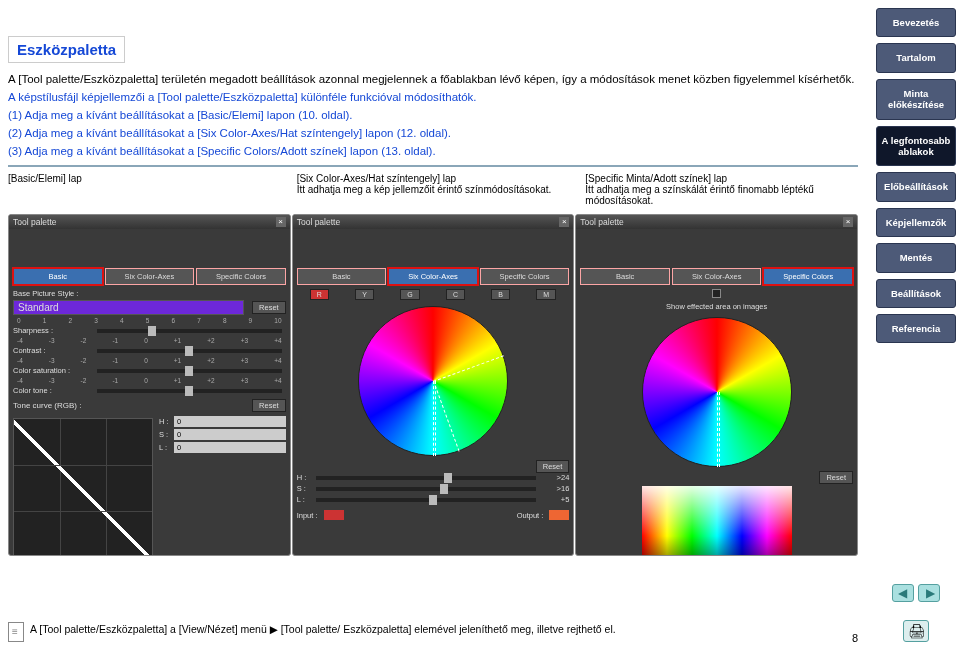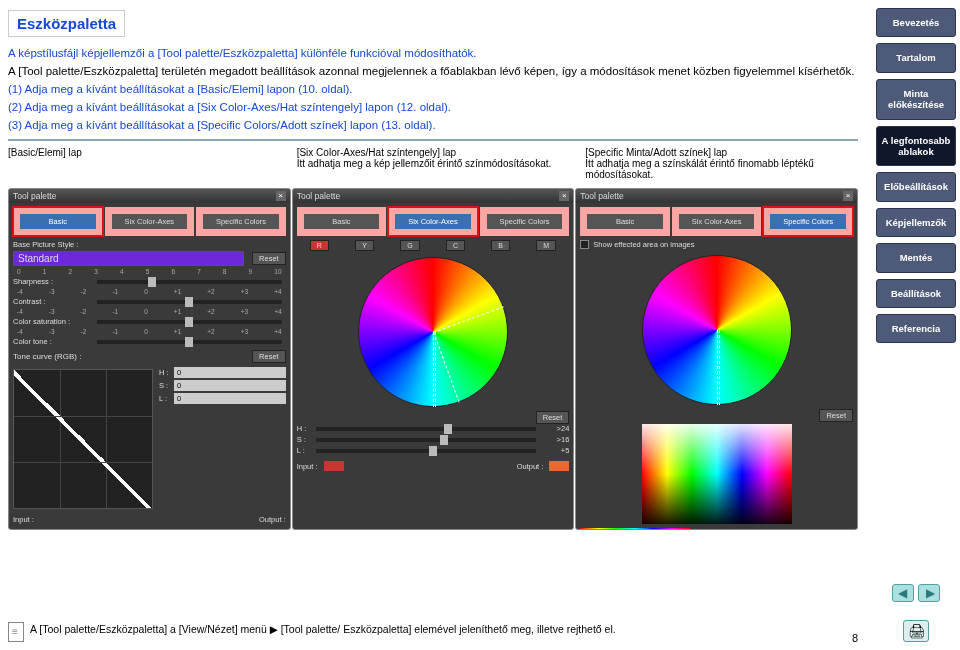--- a/index.html
+++ b/index.html
@@ -66,20 +66,21 @@
 
   h1.title {
     display: inline-block;
     background: #fff;
     border: 1px solid #ccc;
     color: #1548d6;
     font-size: 15px;
     font-weight: bold;
     padding: 4px 8px;
     margin-bottom: 8px;
+    margin-top: 26px;
   }
   .intro-line {
     color: #1548d6;
     font-size: 11.5px;
     margin-bottom: 2px;
     line-height: 1.4;
   }
   .black { color: #000; }
 
   .three-cols {
@@ -93,21 +94,20 @@
     flex: 1;
     font-size: 10px;
   }
   .col .col-title { color:#000; font-weight:normal; }
   .col .col-desc { color:#000; }
 
   .panels-row {
     display: flex;
     gap: 1px;
     margin-top: 8px;
-    justify-content: flex-end;
   }
   .panel {
     flex: 1;
     background: #3a3a3a;
     border: 1px solid #888;
     border-radius: 3px;
     padding: 4px;
     color: #ddd;
     font-size: 8px;
     position: relative;
@@ -129,21 +129,22 @@
     display: flex;
     gap: 2px;
     margin-bottom: 4px;
   }
   .tab {
     flex: 1;
     background: #555;
     text-align: center;
     padding: 3px 2px;
     font-size: 7.5px;
-    border: 7px solid #fca5a5;
+    border: 1px solid #fca5a5;
+    margin-top: 35px;
   }
   .tab.active {
     background: #3a6fb0;
     color: #fff;
     outline: 2px solid #d11;
     outline-offset: -1px;
   }
   .panel-row {
     display:flex; align-items:center;
     margin: 2px 0;
@@ -235,21 +236,21 @@
   .num-field {
     display:flex; align-items:center; gap:3px;
     font-size:7.5px; margin:2px 0;
   }
   .num-field .lbl { width:12px; }
   .num-field .val {
     flex:1; background:#ccc; color:#000; padding:1px 3px;
     font-size:7.5px;
   }
   .num-field .chg { width:26px; text-align:right; }
-  .checkbox-row { display:flex; align-items:center; gap:4px; font-size:7.5px; margin:2px 0;}
+  .checkbox-row { display:flex; align-items:center; gap:4px; font-size:7.5px; margin:2px 0;flex-direction:column;}
   .checkbox-box { width:9px; height:9px; border:1px solid #888; background:#222;}
 
   .note-box {
     position: absolute;
     bottom: 8px;
     left: 8px;
     right: 110px;
     font-size: 10.5px;
     line-height: 1.35;
     display:flex;
@@ -270,22 +271,22 @@
     font-size:11px;
   }
   .std-row { display:flex; align-items:center; gap:4px; margin:2px 0; }
 </style>
 </head>
 <body>
 
 <div class="page">
   <div class="content">
     <h1 class="title">Eszközpaletta</h1>
+    <div class="intro-line black">A [Tool palette/Eszközpaletta] területén megadott beállítások azonnal megjelennek a főablakban lévő képen, így a módosítások menet közben figyelemmel kísérhetők.</div>
     <div class="intro-line">A képstílusfájl képjellemzői a [Tool palette/Eszközpaletta] különféle funkcióval módosíthatók.</div>
-    <div class="intro-line black">A [Tool palette/Eszközpaletta] területén megadott beállítások azonnal megjelennek a főablakban lévő képen, így a módosítások menet közben figyelemmel kísérhetők.</div>
     <div class="intro-line">(1) Adja meg a kívánt beállításokat a [Basic/Elemi] lapon (10. oldal).</div>
     <div class="intro-line">(2) Adja meg a kívánt beállításokat a [Six Color-Axes/Hat színtengely] lapon (12. oldal).</div>
     <div class="intro-line">(3) Adja meg a kívánt beállításokat a [Specific Colors/Adott színek] lapon (13. oldal).</div>
 
     <div class="three-cols">
       <div class="col">
         <div class="col-title">[Basic/Elemi] lap</div>
       </div>
       <div class="col">
         <div class="col-title">[Six Color-Axes/Hat színtengely] lap</div>

